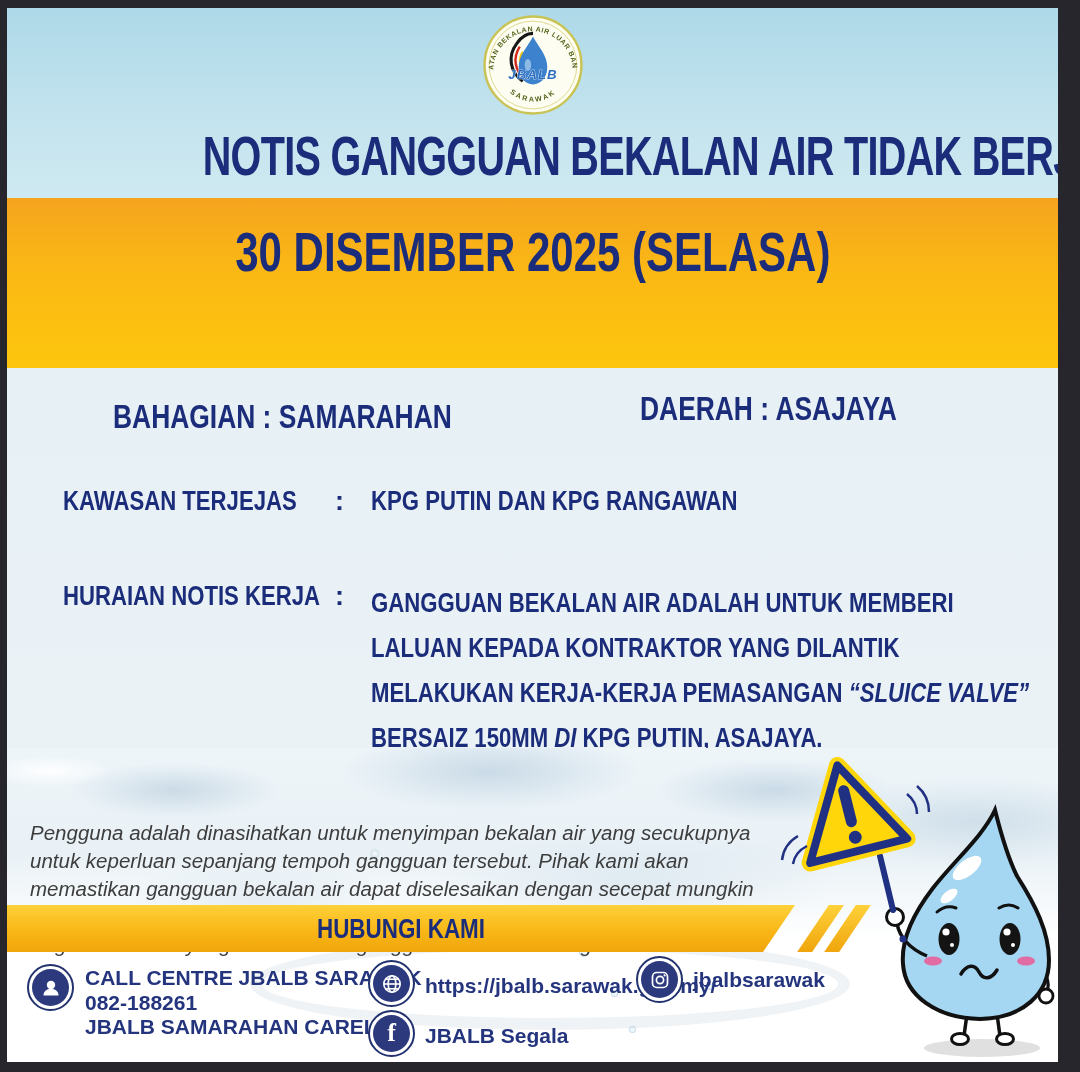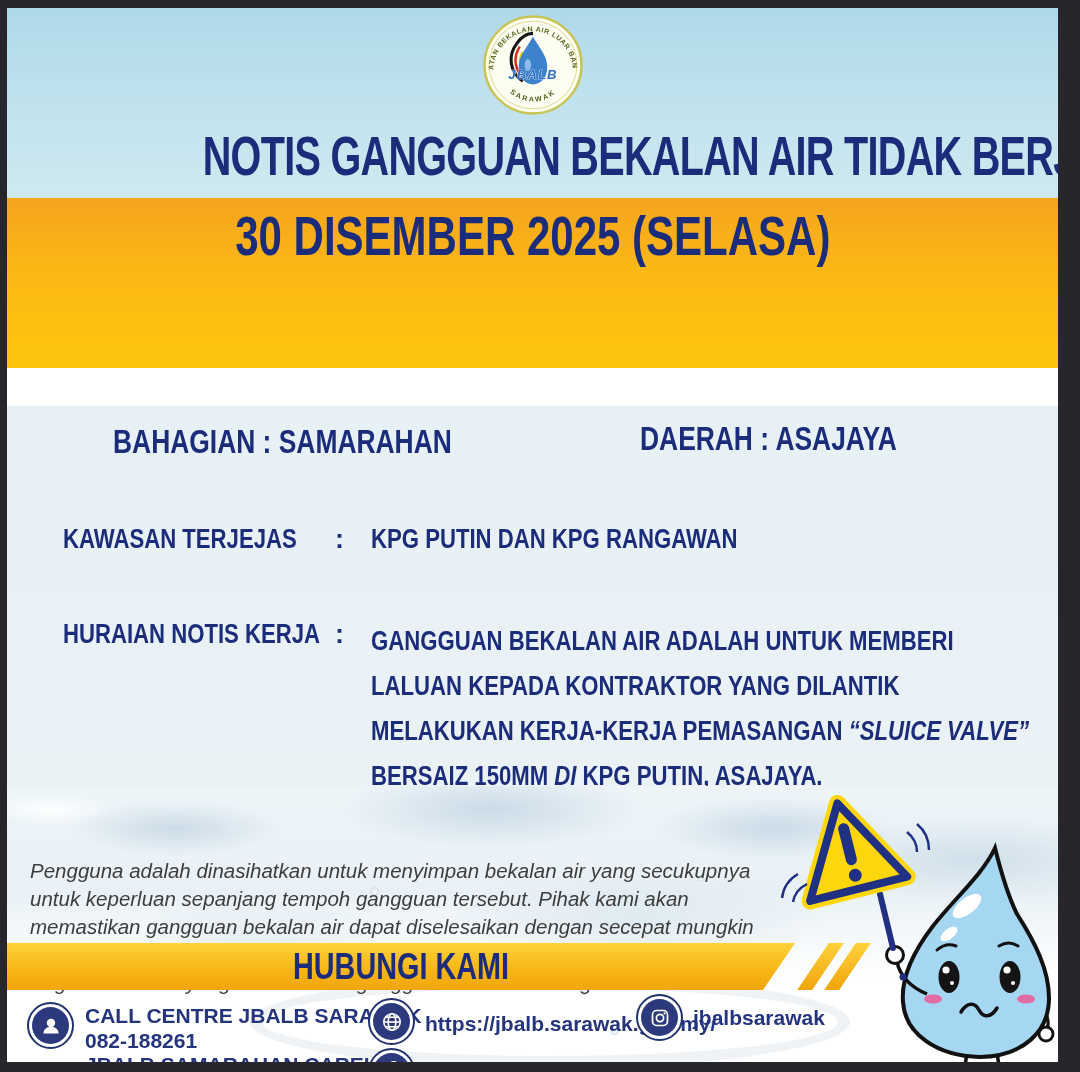--- a/index.html
+++ b/index.html
@@ -11,28 +11,28 @@
   
   .header{height:190px;background:linear-gradient(180deg,#aed9e8 0%,#c2e3ee 55%,#cfe9f1 100%);text-align:center;}
   .logo{margin-top:6px;}
   .title-line{margin-top:4px;white-space:nowrap;color:#1b2d7a;font-weight:bold;font-size:55px;letter-spacing:-1px;}
   .condC{display:inline-block;transform:scaleX(.72);transform-origin:center;}
   .condC75{display:inline-block;transform:scaleX(.75);transform-origin:center;}
   .condL{display:inline-block;transform:scaleX(.82);transform-origin:left;white-space:nowrap;}
   .condL80{display:inline-block;transform:scaleX(.80);transform-origin:left;white-space:nowrap;}
 
   
-  .dateband{height:170px;background:linear-gradient(180deg,#f5a41e 0%,#fbb914 45%,#fdc60d 100%);text-align:center;padding-top:8px;}
+  .dateband{height:170px;background:linear-gradient(180deg,#f5a41e 0%,#fbb914 45%,#fdc60d 100%);text-align:center;padding-top:24px;}
   .dateband .line{display:block;color:#1b2d7a;font-weight:bold;font-size:56px;line-height:60px;white-space:nowrap;}
 
   
   .bodylight{height:380px;background:linear-gradient(180deg,#e7f0f5 0%,#eaf2f6 100%);}
-  .regionrow{position:relative;height:62px;padding-top:17px;margin-top:38px;}
+  .regionrow{position:relative;height:62px;padding-top:30px;}
   .region-b{margin-left:106px;font-weight:bold;font-size:33px;color:#1b2d7a;}
-  .region-d{position:absolute;left:633px;top:14px;font-weight:bold;font-size:33px;color:#1b2d7a;}
+  .region-d{position:absolute;left:633px;top:22px;font-weight:bold;font-size:33px;color:#1b2d7a;}
   .inforow{display:grid;grid-template-columns:56px 272px 36px 1fr;align-items:start;color:#1b2d7a;font-weight:bold;font-size:27px;}
   .inforow.kawasan{margin-top:56px;}
   .inforow.huraian{margin-top:64px;}
   .colon{text-align:left;}
   .vline{line-height:45px;}
   .it{font-style:italic;}
 
   
   .lower{position:relative;height:314px;background:#ffffff;}
   .splash{position:absolute;left:0;top:0;right:0;height:192px;
@@ -44,21 +44,21 @@
       radial-gradient(ellipse 230px 60px at 92% 38%, rgba(175,200,218,.45), transparent 72%),
       radial-gradient(ellipse 260px 70px at 60% 70%, rgba(198,217,230,.4), transparent 75%),
       radial-gradient(ellipse 180px 55px at 24% 80%, rgba(205,222,233,.38), transparent 75%),
       radial-gradient(circle 7px at 35% 55%, rgba(255,255,255,.9), rgba(190,212,226,.5) 60%, transparent 70%),
       radial-gradient(circle 5px at 66% 48%, rgba(255,255,255,.9), rgba(190,212,226,.5) 60%, transparent 70%),
       linear-gradient(180deg,#eef5f9 0%,#e9f1f6 55%,#ffffff 100%);}
   .advisory{position:absolute;left:23px;top:50px;width:756px;color:#3d3d3d;font-style:italic;font-size:20.5px;line-height:28px;z-index:2;}
   .hubungi{position:absolute;left:0;top:157px;width:788px;height:47px;z-index:2;
     background:linear-gradient(180deg,#fed13a 0%,#f8b514 60%,#f0a50c 100%);
     clip-path:polygon(0 0,100% 0,calc(100% - 32px) 100%,0 100%);
-    text-align:center;line-height:47px;color:#1b2d7a;font-weight:bold;font-size:36px;}
+    text-align:center;line-height:47px;color:#1b2d7a;font-weight:bold;font-size:28px;}
   .stripe{position:absolute;top:157px;height:47px;width:15px;z-index:2;transform:skewX(-34deg);
     background:linear-gradient(180deg,#fed13a 0%,#f0a50c 100%);}
   .stripe1{left:806px;}
   .stripe2{left:833px;}
   .swirl{position:absolute;left:243px;top:190px;width:600px;height:92px;border-radius:50%;
     border:12px solid rgba(150,170,190,.14);z-index:1;}
   .droplet{position:absolute;border-radius:50%;border:1.5px solid rgba(130,170,205,.35);background:rgba(205,228,242,.3);z-index:1;}
 
   
   .contacts{position:absolute;left:0;top:0;width:100%;height:100%;z-index:2;color:#24357e;font-weight:bold;font-size:21px;}

